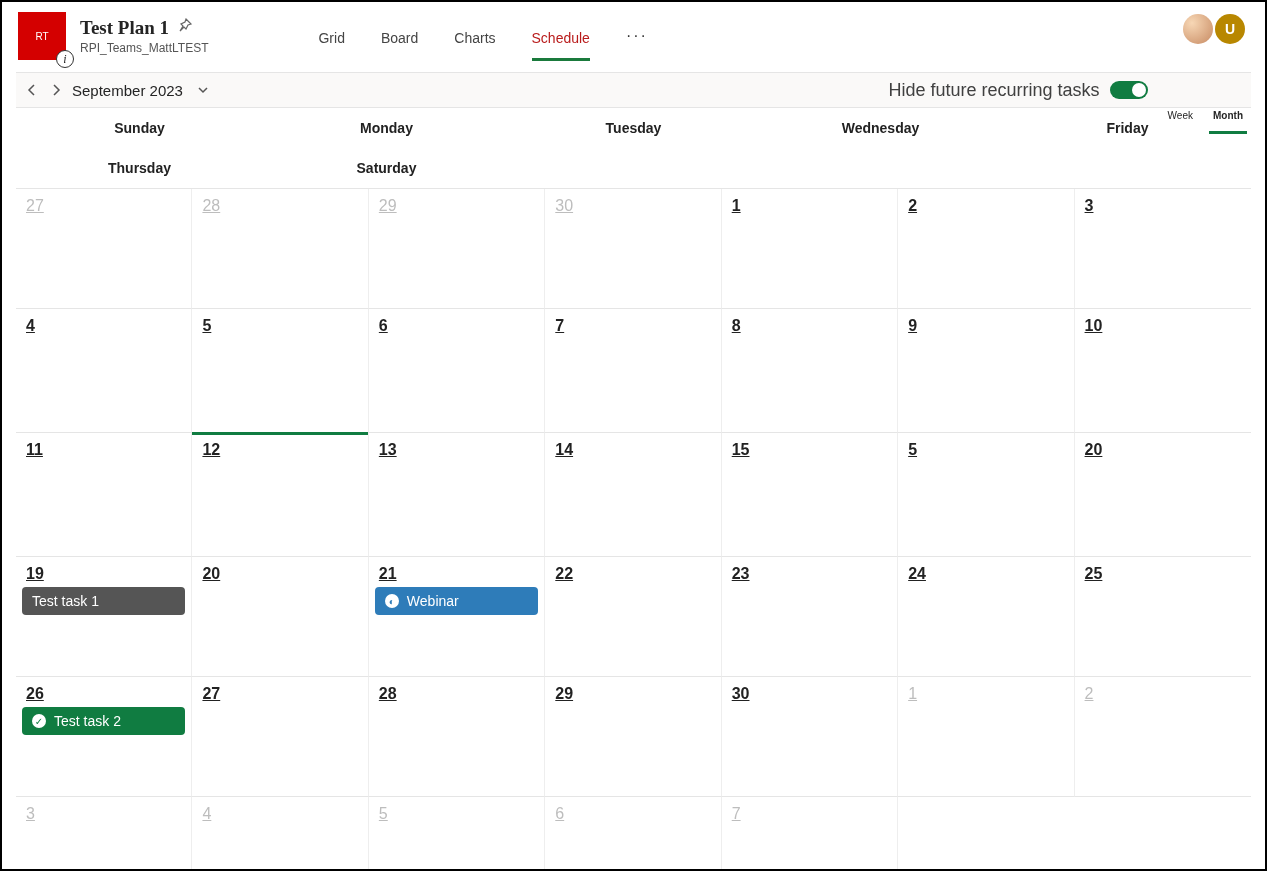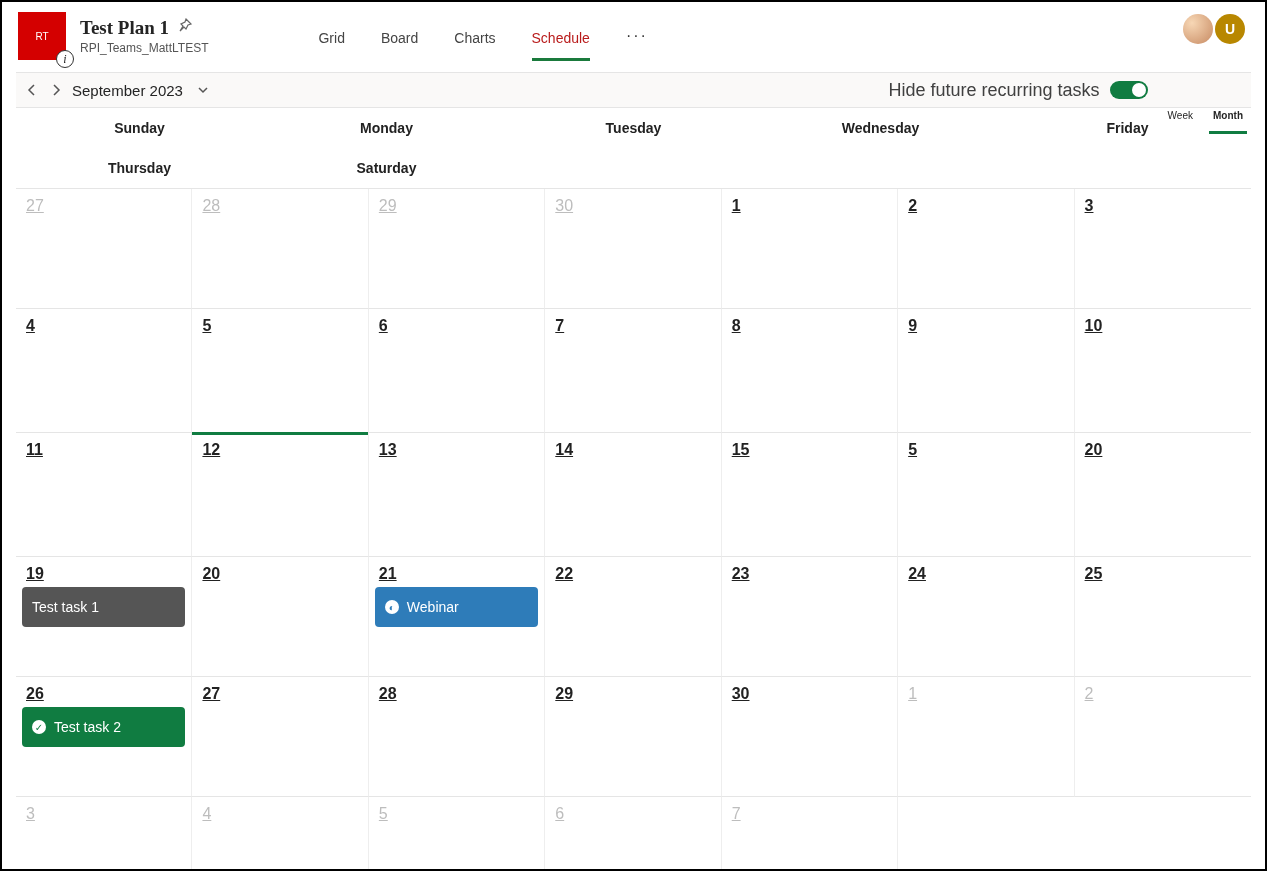--- a/index.html
+++ b/index.html
@@ -135,21 +135,21 @@
   .daynum { font-size: 16px; font-weight: 600; color: #222; text-decoration: underline; }
   .daynum.muted { color: #bdbdbd; font-weight: 400;}
   .today-line {
     position: absolute; top: -1px; left: 0; right: 0;
     height: 3px; background: #107c41;
   }
   .task {
     position: absolute;
     left: 6px; right: 6px;
     top: 30px;
-    height: 40px;
+    height: 28px;
     border-radius: 4px;
     display: flex; align-items: center;
     padding: 0 10px;
     color: #fff; font-size: 14px;
     cursor: pointer;
     gap: 8px;
   }
   .task .task-icon {
     width: 14px; height: 14px; border-radius: 50%;
     background: #fff; display: flex; align-items: center; justify-content: center;

